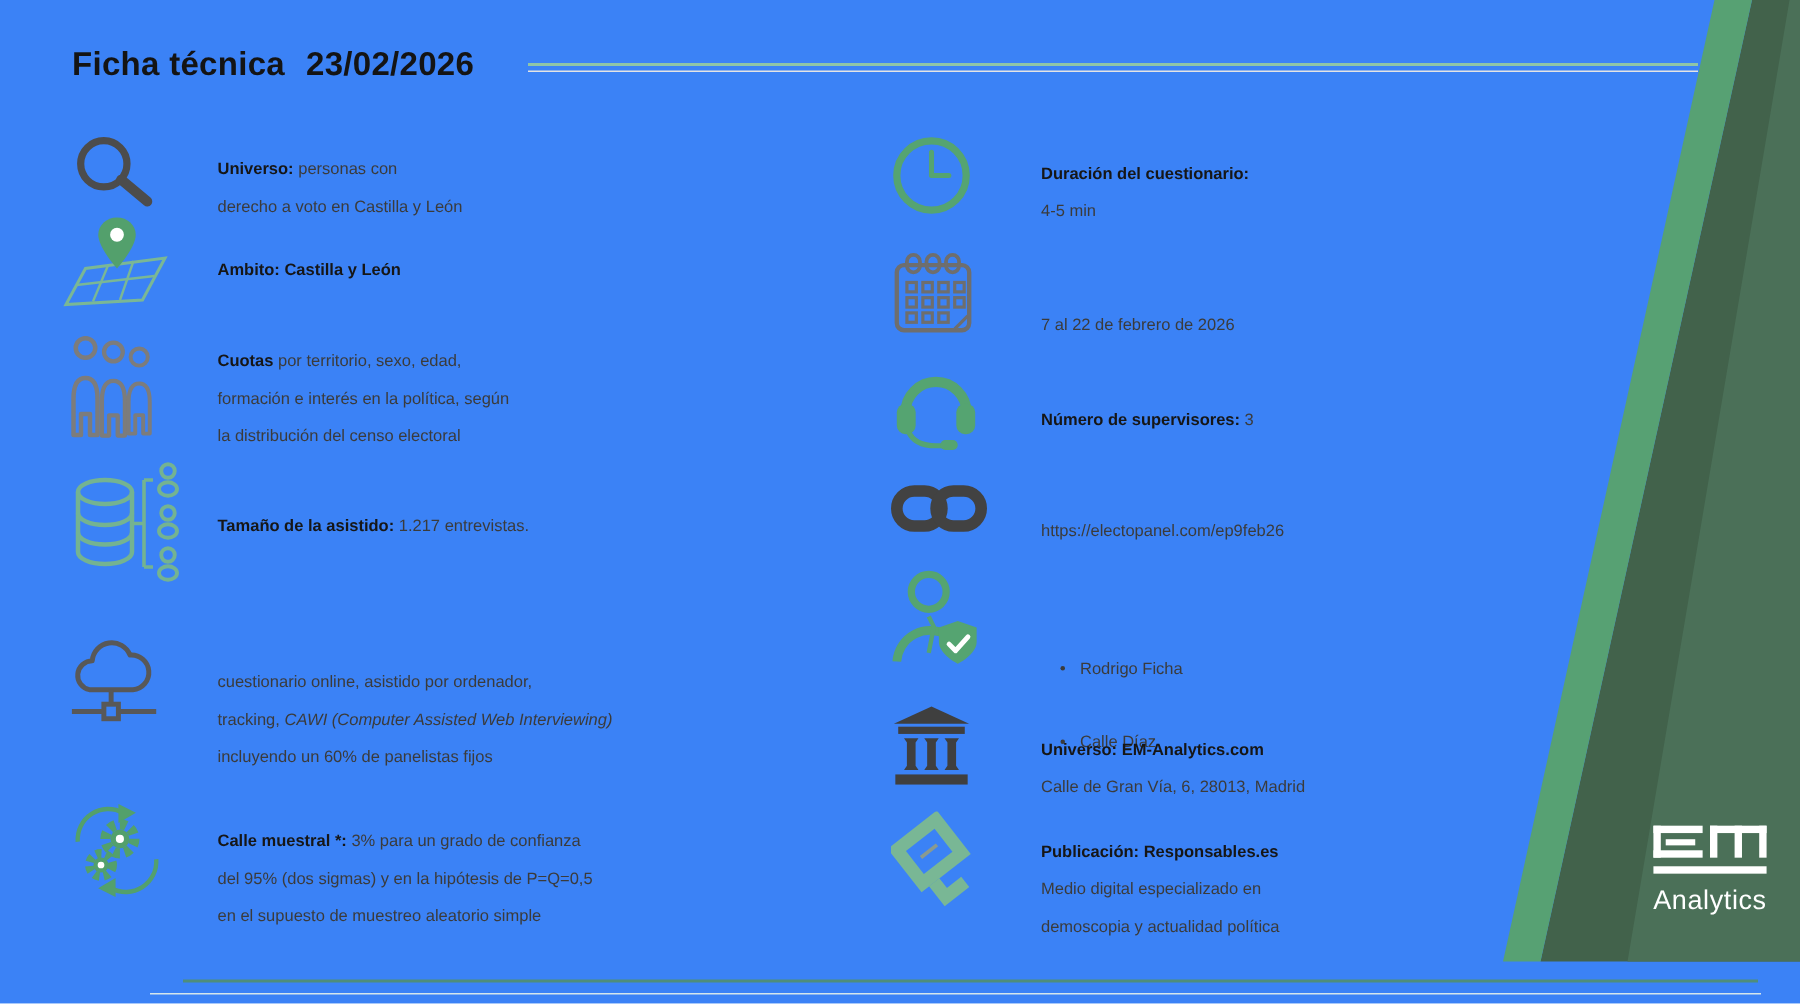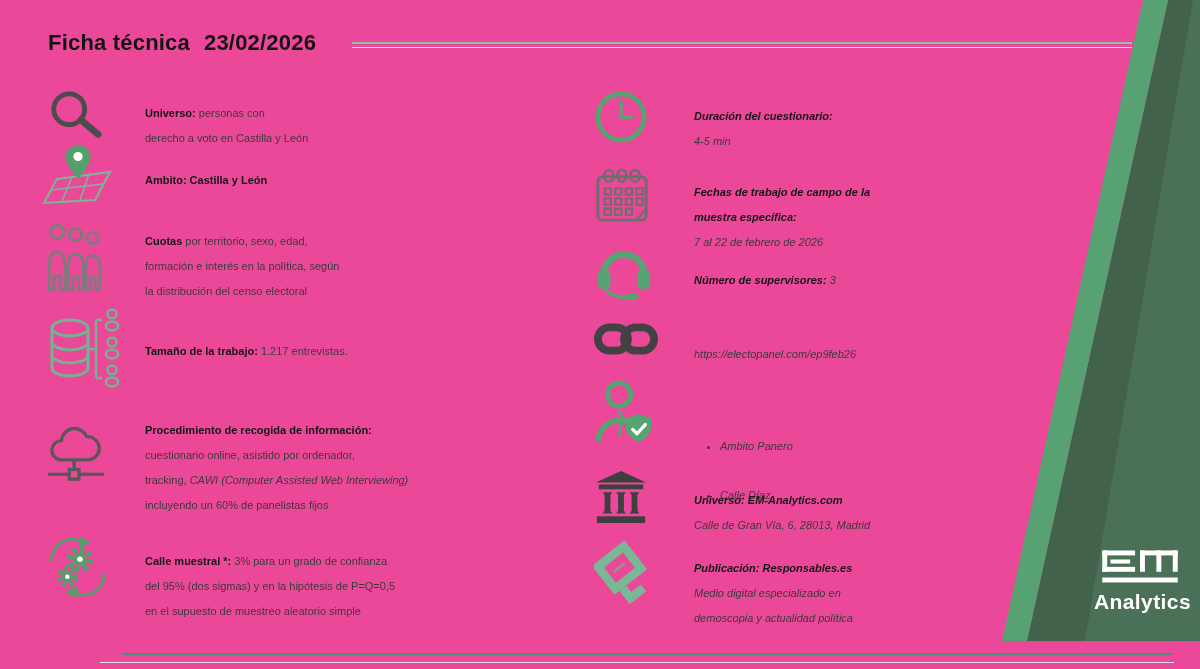--- a/index.html
+++ b/index.html
@@ -1,37 +1,37 @@
 <!DOCTYPE html>
 <html><head>
 <meta charset="utf-8">
 <style>
   html,body{margin:0;padding:0;background:#fff;}
-  .canvas{position:relative;width:1200px;height:669px;background:#ec4899;overflow:hidden;
+  .canvas{position:relative;width:1200px;height:669px;background:#3b82f6;overflow:hidden;
           font-family:"Liberation Sans",sans-serif;}
   .deco{position:absolute;inset:0;pointer-events:none;}
   .page-title{position:absolute;left:48px;top:30px;margin:0;font-size:22px;font-weight:700;
               color:#141414;letter-spacing:.2px;}
   .page-title .date{margin-left:14px;}
   .title-line{position:absolute;left:352px;top:42px;width:780px;height:2px;background:#8fc5a7;}
   .title-line-shadow{position:absolute;left:352px;top:47px;width:780px;height:1px;background:#e4e4e4;}
   .item{position:absolute;display:flex;align-items:flex-start;}
   .ic{flex:none;}
   .col-l .ic{width:99px;}
   .col-r .ic{width:100px;}
   .tx{white-space:pre-line;font-size:11px;line-height:25px;color:#3b3b3b;width:520px;}
-  .col-r .tx{width:400px;font-style:italic;}
+  .col-r .tx{width:400px;}
   .tx b{color:#161616;font-weight:700;}
   .tx i{font-style:italic;text-align:center;}
   ul.bullets{margin:0;padding:0 0 0 26px;}
   ul.bullets li{margin:0;padding:0;line-height:24px;}
   .bottom-line1{position:absolute;left:122px;top:653px;width:1050px;height:2px;background:#4f8d7b;}
   .bottom-line2{position:absolute;left:100px;top:662px;width:1074px;height:1px;background:#d5e6ec;}
   .logo{position:absolute;left:1094px;top:548px;width:92px;text-align:center;}
-  .logo-name{color:#ffffff;font-weight:700;font-size:21px;letter-spacing:.4px;margin-top:1px;}
+  .logo-name{color:#ffffff;font-weight:400;font-size:18px;letter-spacing:.4px;margin-top:1px;}
   svg{display:block;}
 </style>
 </head>
 <body>
 
 <div class="canvas">
 
   <svg class="deco" width="1200" height="669" viewBox="0 0 1200 669">
     <polygon points="1168,0 1200,0 1200,641 1027,641" fill="#42624b"></polygon>
     <polygon points="1193,0 1200,0 1200,641 1085,641" fill="#4b7058"></polygon>
@@ -97,34 +97,34 @@
         <g stroke-width="2.6">
           <circle cx="66" cy="8" r="4.5"></circle>
             <ellipse cx="66" cy="20" rx="6" ry="4.5"></ellipse>
           <circle cx="66" cy="36" r="4.5"></circle>
             <ellipse cx="66" cy="48" rx="6" ry="4.5"></ellipse>
           <circle cx="66" cy="64" r="4.5"></circle>
             <ellipse cx="66" cy="76" rx="6" ry="4.5"></ellipse>
         </g>
       </svg>
     </span>
-    <p class="tx"><b>Tamaño de la trabajo:</b><span> 1.217 entrevistas.</span></p>
+    <p class="tx"><b>Tamaño de la asistido:</b><span> 1.217 entrevistas.</span></p>
   </div>
 
   <div class="item col-l" style="left:46px;top:407px">
     <span class="ic">
       <svg width="62" height="66" viewBox="0 0 64 66" style="margin-top:13px" fill="none" stroke="#585858" stroke-width="3.4">
         <path d="M44 40 H14 a10 10 0 0 1 2 -19.8 a13.5 13.5 0 0 1 26 -4 a9.2 9.2 0 0 1 2 23.8 z" stroke-linejoin="round"></path>
         <line x1="29" y1="40" x2="29" y2="50"></line>
         <rect x="24" y="50" width="10" height="10"></rect>
         <line x1="2" y1="55" x2="24" y2="55"></line>
         <line x1="34" y1="55" x2="60" y2="55"></line>
       </svg>
     </span>
-    <p class="tx"><b>Procedimiento de recogida de información:</b><span>
+    <p class="tx"><span>
 cuestionario online, asistido por ordenador,
 tracking, </span><i>CAWI (Computer Assisted Web Interviewing)</i><span>
 incluyendo un 60% de panelistas fijos</span></p>
   </div>
 
   <div class="item col-l" style="left:46px;top:538px">
     <span class="ic">
       <svg width="64" height="62" viewBox="0 0 66 64" style="margin-top:-2px">
         <path d="M6 26 A21 21 0 0 1 37 6" fill="none" stroke="#53a06c" stroke-width="3"></path>
         <polygon points="34,0 46,6 34,13" fill="#53a06c"></polygon>
@@ -170,22 +170,21 @@
             <rect x="22" y="31.5" width="6.5" height="6.5"></rect>
             <rect x="33" y="31.5" width="6.5" height="6.5"></rect>
             <rect x="44" y="31.5" width="6.5" height="6.5"></rect>
           <rect x="11" y="42" width="6.5" height="6.5"></rect>
             <rect x="22" y="42" width="6.5" height="6.5"></rect>
             <rect x="33" y="42" width="6.5" height="6.5"></rect>
         </g>
         <line x1="44" y1="53" x2="53" y2="44" stroke-width="2.2"></line>
       </svg>
     </span>
-    <p class="tx"><b>Fechas de trabajo de campo de la
-muestra específica:</b><span>
+    <p class="tx"><span>
 7 al 22 de febrero de 2026</span></p>
   </div>
 
   <div class="item col-r" style="left:594px;top:257px">
     <span class="ic">
       <svg width="60" height="58" viewBox="0 0 62 58" style="margin-top:-14px" fill="#55a471">
         <path d="M10 32 a21 21 0 0 1 42 0" fill="none" stroke="#55a471" stroke-width="7"></path>
         <rect x="4" y="26" width="13" height="21" rx="6"></rect>
         <rect x="45" y="26" width="13" height="21" rx="6"></rect>
         <path d="M12 45 q4 10 19 10 h5" fill="none" stroke="#55a471" stroke-width="3.6"></path>
@@ -211,21 +210,21 @@
       <svg width="60" height="66" viewBox="0 0 62 68" style="margin-top:-5px">
         <circle cx="26" cy="16" r="12" fill="none" stroke="#55a471" stroke-width="5"></circle>
         <path d="M4 64 a23 23 0 0 1 35 -18" fill="none" stroke="#55a471" stroke-width="6"></path>
         <path d="M26 33 l3.5 7 -3.5 18" fill="none" stroke="#55a471" stroke-width="3"></path>
         <path d="M46 36 l13 4.5 v10 c0 8.5 -13 15 -13 15 s-13 -6.5 -13 -15 v-10 z" fill="#55a471"></path>
         <path d="M40 52 l4.5 4.5 8.5 -9.5" fill="none" stroke="#ffffff" stroke-width="3.4" stroke-linecap="round" stroke-linejoin="round"></path>
       </svg>
     </span>
     <div class="tx">
       <ul class="bullets">
-        <li>Ambito Panero</li>
+        <li>Rodrigo Ficha</li>
         <li>Calle Díaz</li>
       </ul>
     </div>
   </div>
 
   <div class="item col-r" style="left:594px;top:477px">
     <span class="ic">
       <svg width="54" height="56" viewBox="0 0 56 58" style="margin-top:-8px" fill="#3f3f3f">
         <path d="M28 2 L54 14 H2 Z"></path>
         <rect x="5" y="16" width="46" height="5"></rect>

